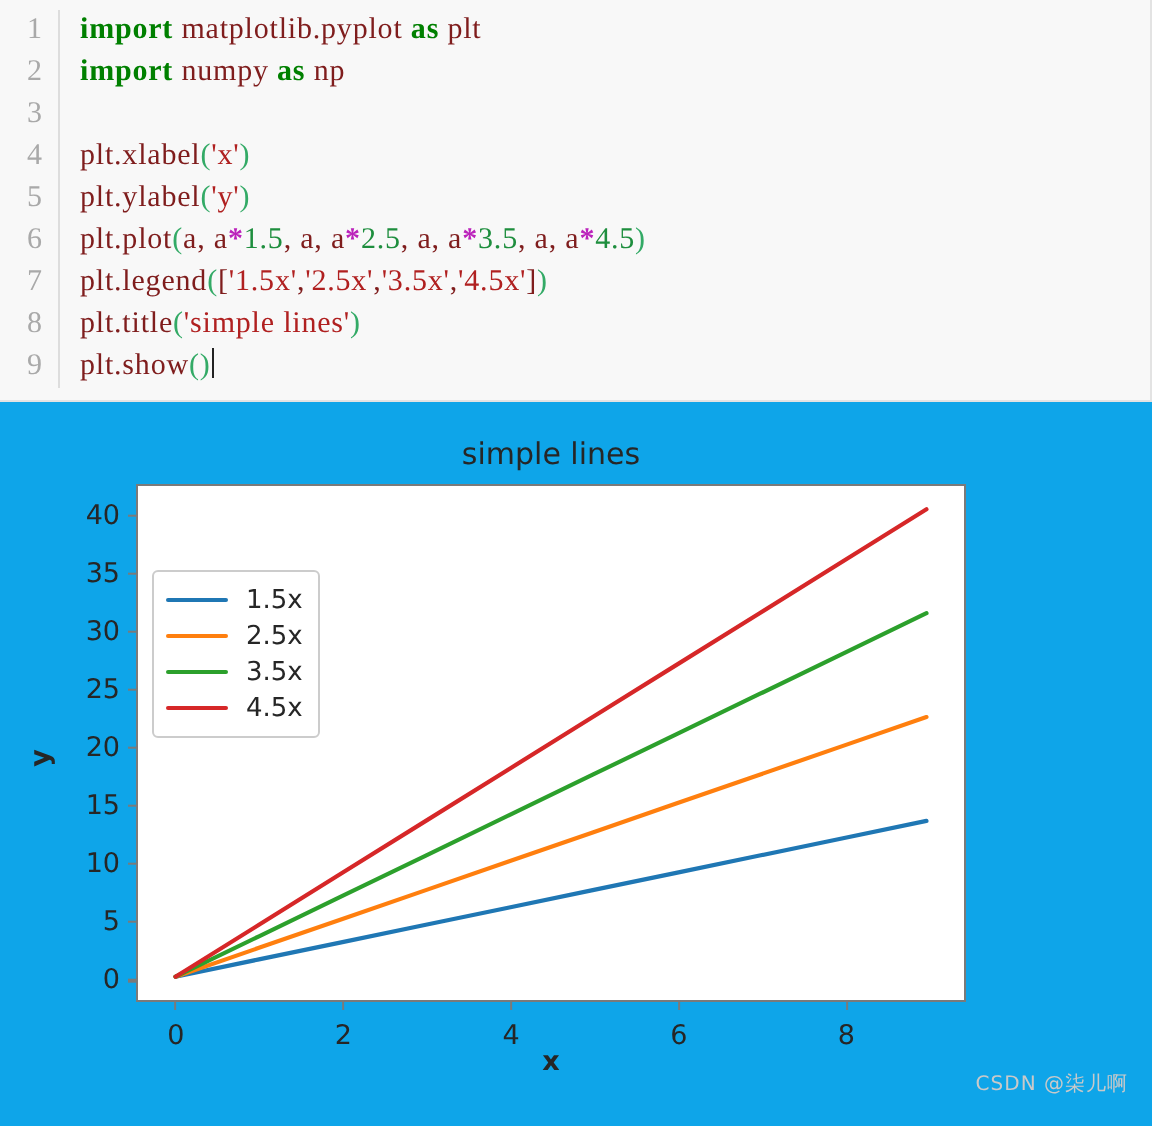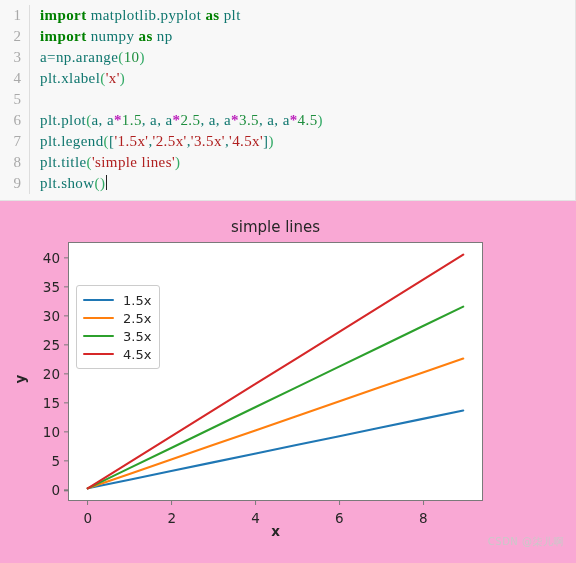--- a/index.html
+++ b/index.html
@@ -60,38 +60,38 @@
     font-size: 15px;
     color: #24292e;
     letter-spacing: 0.4px;
     white-space: pre;
   }
   .kw   { color: #008000; font-weight: bold; }
   .num  { color: #1e8e3e; }
   .str  { color: #b02020; }
   .op   { color: #bb22bb; font-weight: bold; }
   .paren{ color: #33aa66; }
-  .plain{ color: #0f766e; }
+  .plain{ color: #7f1d1d; }
   .caret {
     display: inline-block;
     width: 1px;
     height: 15px;
     background: #222;
     vertical-align: -2px;
     margin-left: 1px;
   }
 
   
   #figure {
     position: absolute;
     left: 0px;
     top: 201px;
     width: 576px;
     height: 362px;
-    background: #f9a8d4;
+    background: #0ea5e9;
   }
   #fig-title {
     position: absolute;
     left: 68px;
     top: 17px;
     width: 415px;
     text-align: center;
     font-size: 15px;
     color: #262626;
     font-family: "DejaVu Sans", sans-serif;
@@ -219,23 +219,23 @@
     user-select: none;
   }
 </style>
 </head>
 <body>
 
 <div id="code-block">
   <div id="code-rows">
       <div class="code-row"><div class="gutter">1</div><div class="code-text"><span class="kw">import</span><span class="plain"> matplotlib.pyplot </span><span class="kw">as</span><span class="plain"> plt</span></div></div>
       <div class="code-row"><div class="gutter">2</div><div class="code-text"><span class="kw">import</span><span class="plain"> numpy </span><span class="kw">as</span><span class="plain"> np</span></div></div>
-      <div class="code-row"><div class="gutter">3</div><div class="code-text"><span class="plain">a=np.arange</span><span class="paren">(</span><span class="num">10</span><span class="paren">)</span></div></div>
+      <div class="code-row"><div class="gutter">3</div></div>
       <div class="code-row"><div class="gutter">4</div><div class="code-text"><span class="plain">plt.xlabel</span><span class="paren">(</span><span class="str">'x'</span><span class="paren">)</span></div></div>
-      <div class="code-row"><div class="gutter">5</div></div>
+      <div class="code-row"><div class="gutter">5</div><div class="code-text"><span class="plain">plt.ylabel</span><span class="paren">(</span><span class="str">'y'</span><span class="paren">)</span></div></div>
       <div class="code-row"><div class="gutter">6</div><div class="code-text"><span class="plain">plt.plot</span><span class="paren">(</span><span class="plain">a, a</span><span class="op">*</span><span class="num">1.5</span><span class="plain">, a, a</span><span class="op">*</span><span class="num">2.5</span><span class="plain">, a, a</span><span class="op">*</span><span class="num">3.5</span><span class="plain">, a, a</span><span class="op">*</span><span class="num">4.5</span><span class="paren">)</span></div></div>
       <div class="code-row"><div class="gutter">7</div><div class="code-text"><span class="plain">plt.legend</span><span class="paren">(</span><span class="plain">[</span><span class="str">'1.5x'</span><span class="plain">,</span><span class="str">'2.5x'</span><span class="plain">,</span><span class="str">'3.5x'</span><span class="plain">,</span><span class="str">'4.5x'</span><span class="plain">]</span><span class="paren">)</span></div></div>
       <div class="code-row"><div class="gutter">8</div><div class="code-text"><span class="plain">plt.title</span><span class="paren">(</span><span class="str">'simple lines'</span><span class="paren">)</span></div></div>
       <div class="code-row"><div class="gutter">9</div><div class="code-text"><span class="plain">plt.show</span><span class="paren">(</span><span class="paren">)</span><span class="caret"></span></div></div>
     </div>
 </div>
 
 <div id="figure">
 
   <div id="fig-title">simple lines</div>

